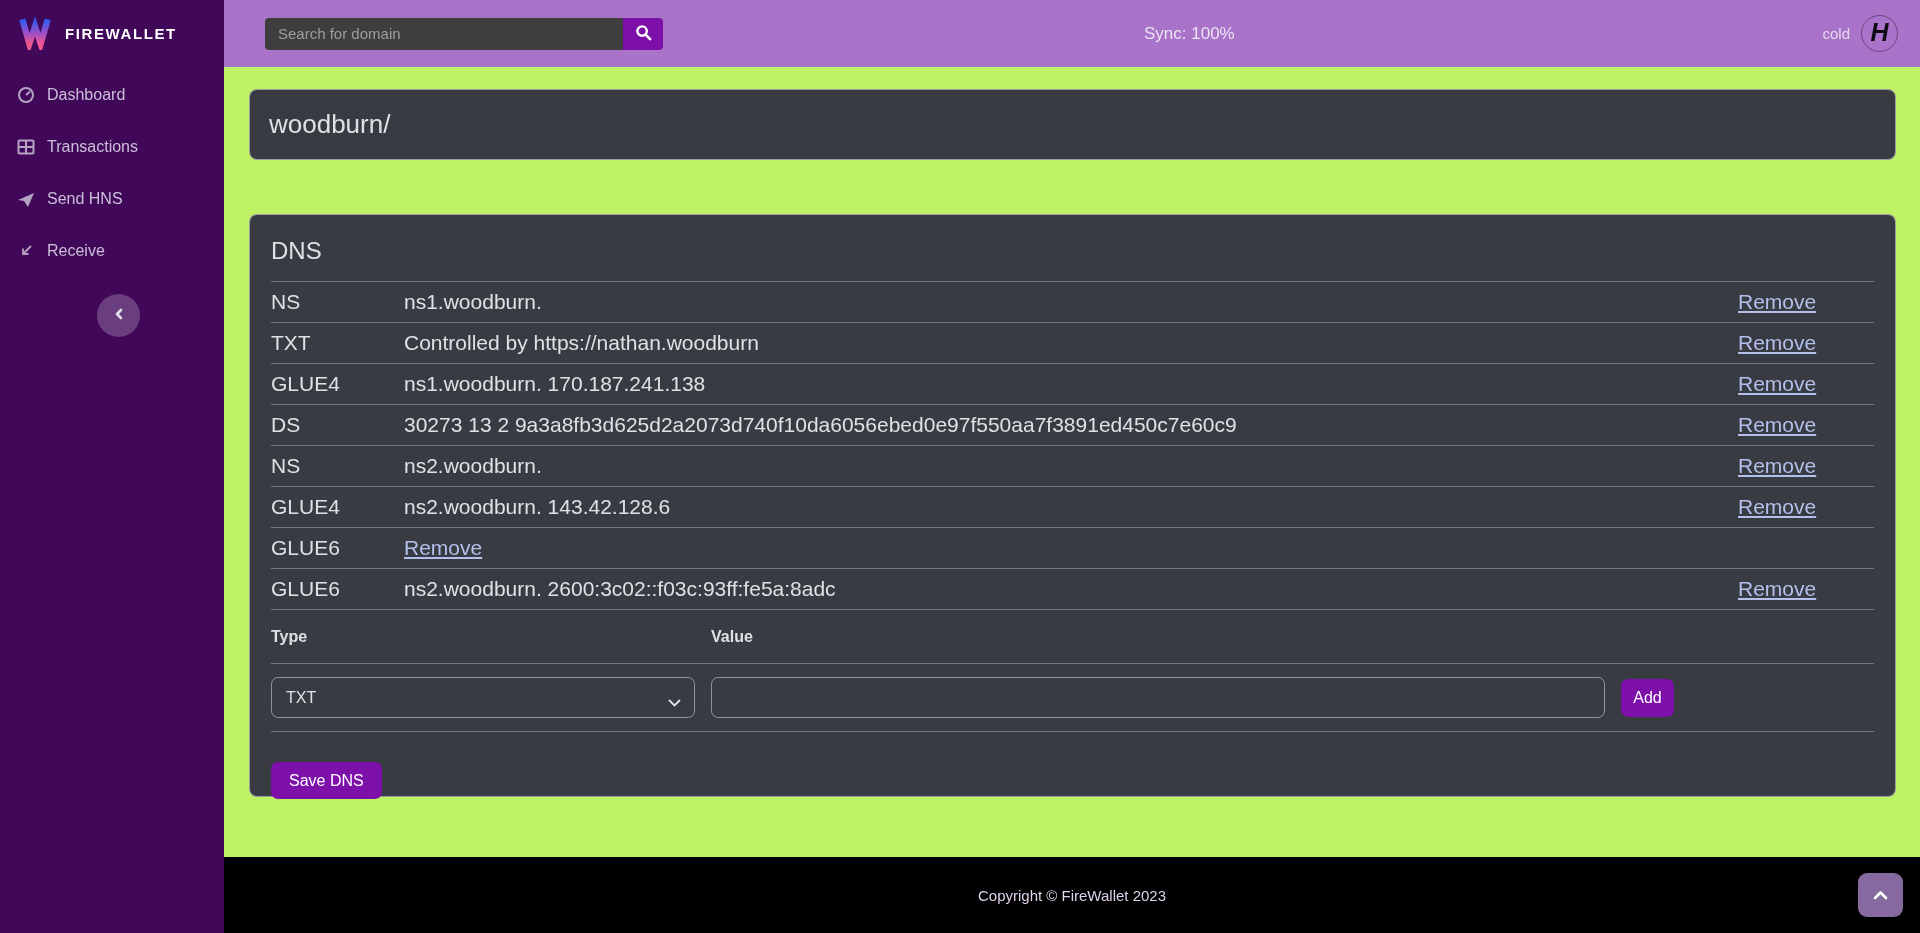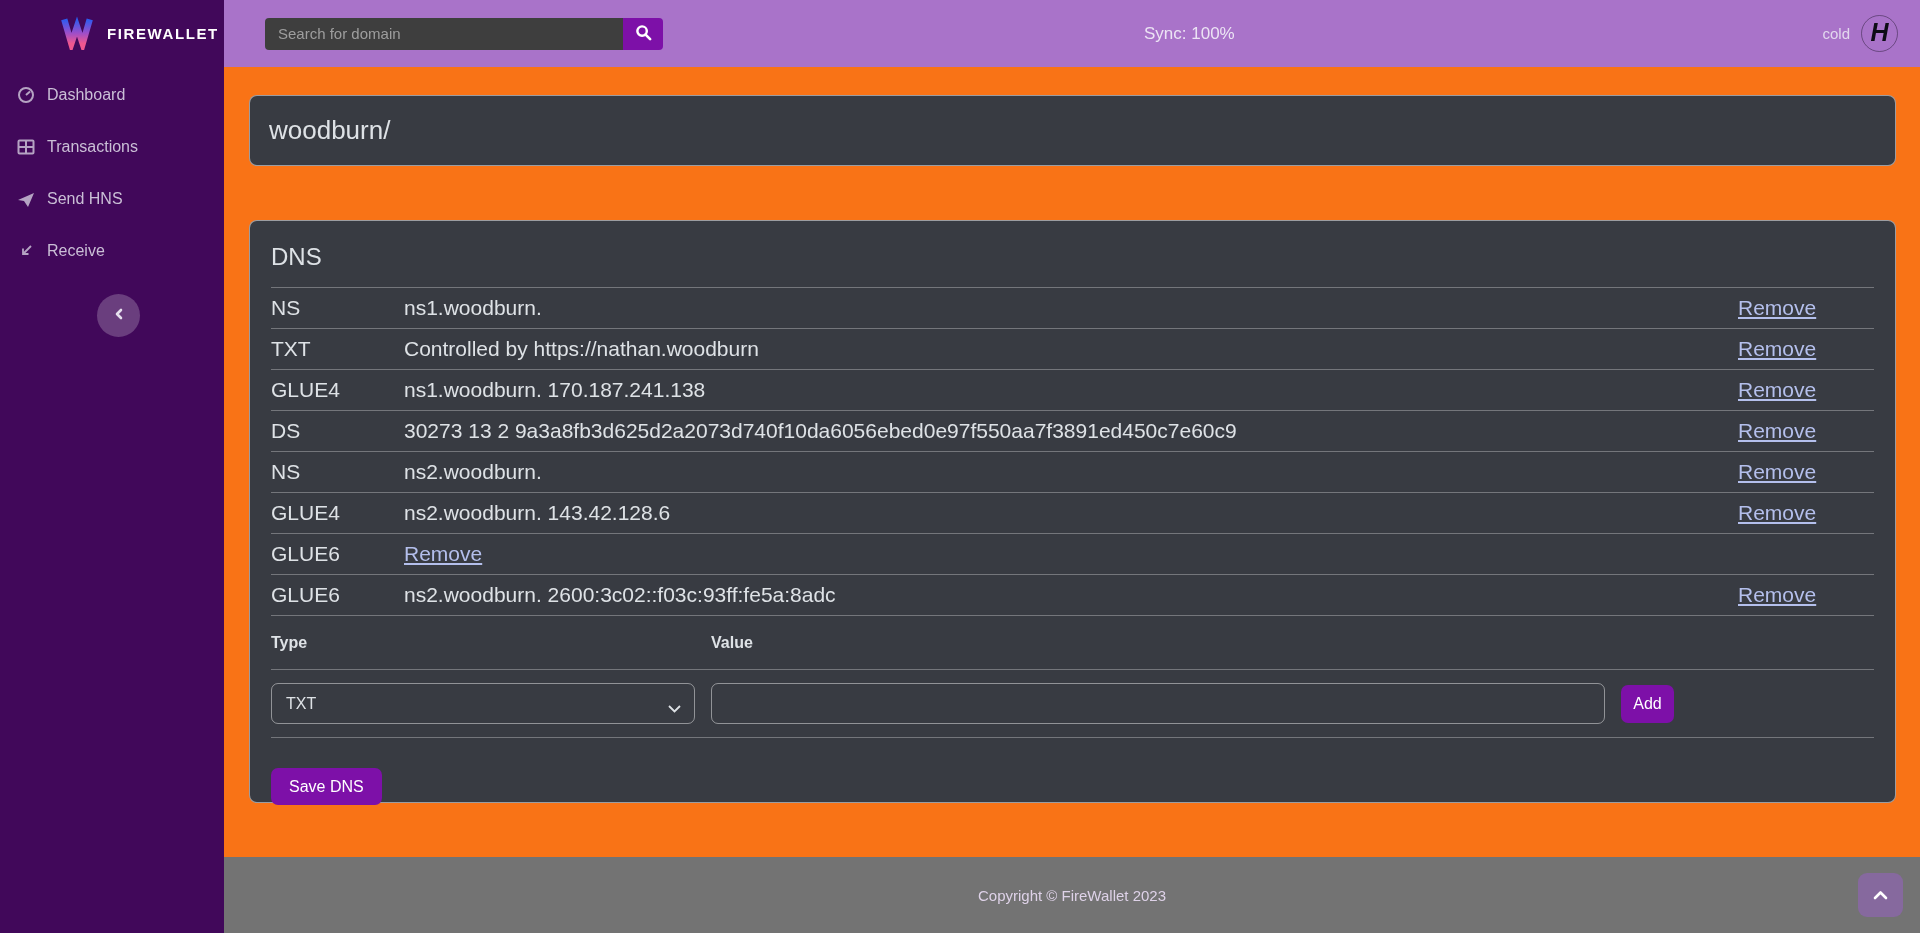--- a/index.html
+++ b/index.html
@@ -12,21 +12,20 @@
   .app { display:flex; width:1920px; height:933px; }
 
   
   .sidebar {
     width:224px; flex:0 0 224px; background:#41085a;
     position:relative; color:#cabfd6;
   }
   .brand {
     height:67px; display:flex; align-items:center; gap:13px;
     padding-left:18px;
-    margin-left:42px;
   }
   .brand-name {
     color:#ffffff; font-weight:bold; font-size:15px; letter-spacing:1.6px;
   }
   .nav { margin-top:2px; }
   .nav-item {
     height:52px; display:flex; align-items:center; gap:11px;
     padding:0 16px; font-size:16px; color:#cabfd6; cursor:pointer;
   }
   .nav-item .nicon { width:20px; display:flex; justify-content:center; opacity:.85; }
@@ -66,21 +65,21 @@
     width:37px; height:37px; border-radius:50%;
     border:1.5px solid rgba(30,20,45,.45);
     display:flex; align-items:center; justify-content:center;
   }
   .hs-badge span {
     font-weight:900; font-style:italic; font-size:25px; color:#0d0c15;
     line-height:1; transform:translatey(-1px);
   }
 
   
-  .main { flex:1; padding:28px 24px 0 25px; background:#f97316; }
+  .main { flex:1; padding:22px 24px 0 25px; background:#bef264; }
   .card {
     background:#383b42; border:1px solid rgba(255,255,255,.5);
     border-radius:8px; color:#dee2e6;
   }
   .title-card {
     height:71px; display:flex; align-items:center; padding:0 19px;
     font-size:26px;
   }
   .dns-card { margin-top:54px; height:583px; padding:16px 21px 0 21px; }
   .dns-title { font-size:24px; padding:6px 0 16px 0; }
@@ -121,21 +120,21 @@
   }
   .btn-purple {
     background:#7d10a8; color:#ffffff; border:none; border-radius:7px;
     font-size:16px; cursor:pointer; font-family:"Liberation Sans", sans-serif;
   }
   .add-btn { width:53px; height:38px; margin-left:16px; }
   .save-btn { margin-top:30px; padding:0 18px; height:37px; }
 
   
   .footer {
-    height:76px; flex:0 0 76px; background:#737373; position:relative;
+    height:76px; flex:0 0 76px; background:#000000; position:relative;
     display:flex; align-items:center; justify-content:center;
     color:#ded2e8; font-size:15px;
   }
   .scroll-top-btn {
     position:absolute; right:17px; top:16px; width:45px; height:44px;
     background:#86699e; border:none; border-radius:9px; cursor:pointer;
     display:flex; align-items:center; justify-content:center;
   }
 </style>
 </head>

